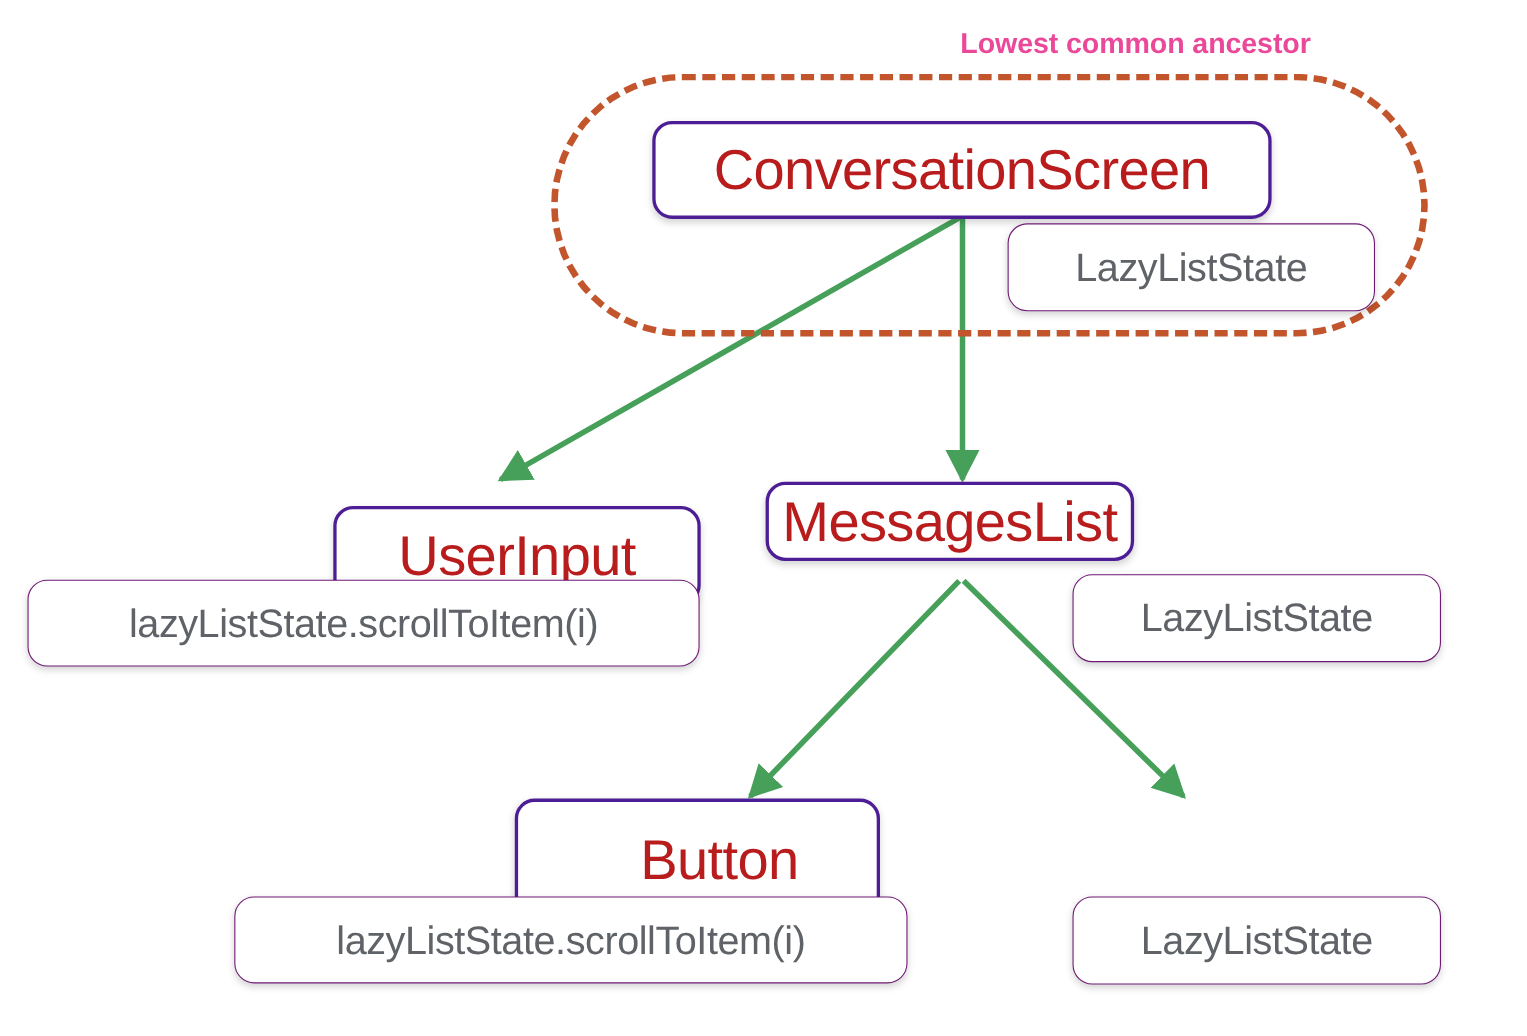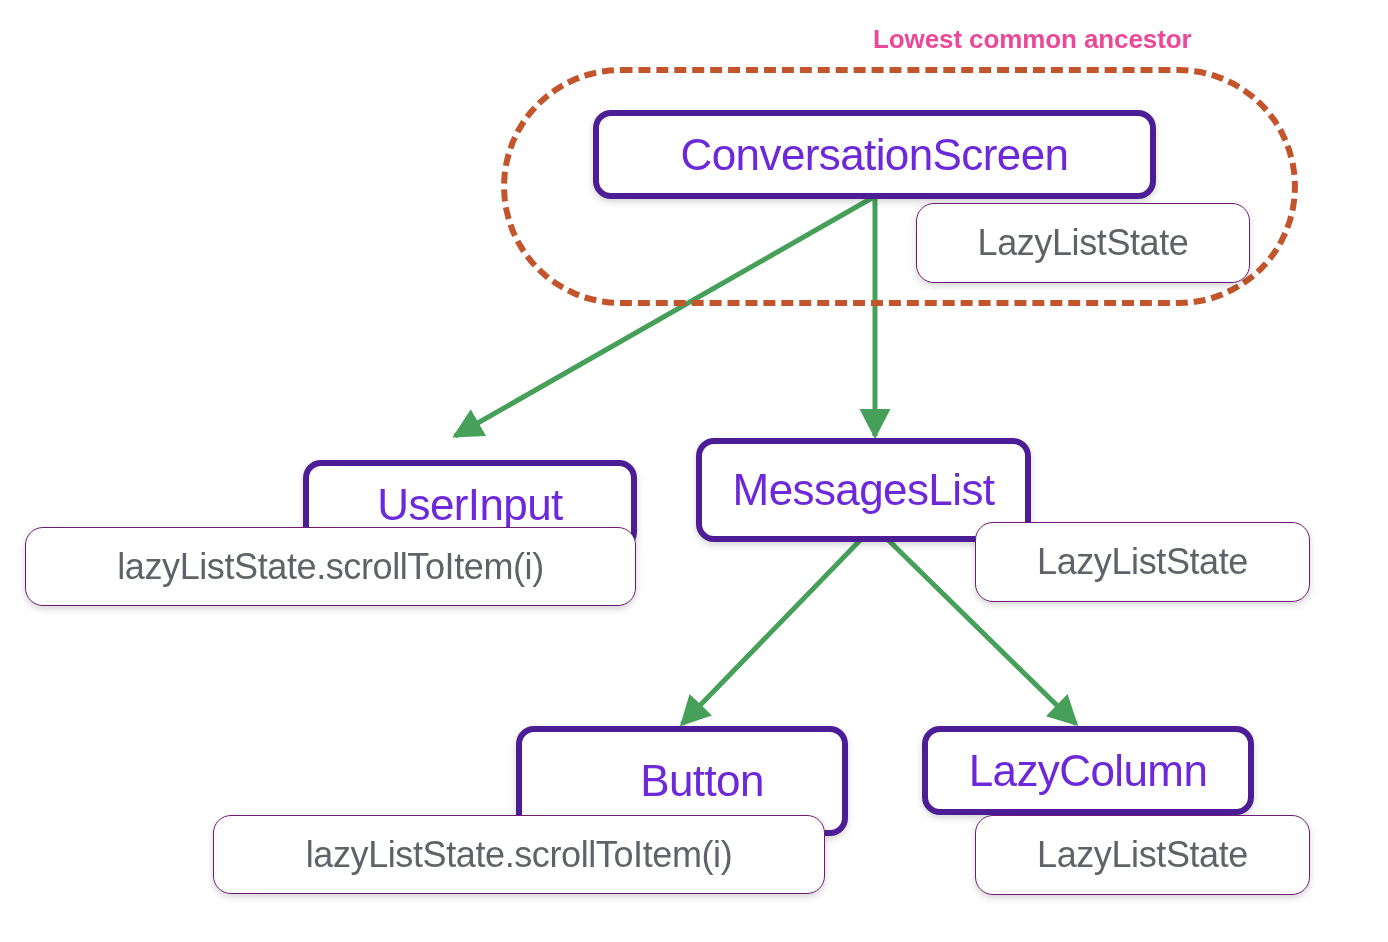--- a/index.html
+++ b/index.html
@@ -52,23 +52,23 @@
     position: absolute;
     box-sizing: border-box;
     display: flex;
     align-items: center;
     justify-content: center;
     background: #ffffff;
     border-radius: 18px;
     box-shadow: 0 3px 7px rgba(0,0,0,0.17);
   }
   .node-composable {
-    border: 6px solid #4c1d95;
-    color: #6d28d9;
-    font-size: 44px;
+    border: 3px solid #4c1d95;
+    color: #b91c1c;
+    font-size: 51px;
     letter-spacing: -0.6px;
   }
   .node-state {
     border: 1px solid #701a75;
     color: #5f6368;
     font-size: 36px;
     letter-spacing: -0.4px;
   }
   .node-label {
     line-height: 1;
@@ -107,37 +107,34 @@
   </div>
 
   <div class="node node-composable" style="left:303px; top:460px; width:334px; height:90px;text-align:right;">
     <span class="node-label">UserInput</span>
   </div>
 
   <div class="node node-state" style="left:25px; top:527px; width:611px; height:79px;">
     <span class="node-label">lazyListState.scrollToItem(i)</span>
   </div>
 
-  <div class="node node-composable" style="left:696px; top:438px; width:335px; height:104px;text-align:right;">
+  <div class="node node-composable" style="left:696px; top:438px; width:335px; height:72px;text-align:right;">
     <span class="node-label">MessagesList</span>
   </div>
 
   <div class="node node-state" style="left:975px; top:522px; width:335px; height:80px;">
     <span class="node-label">LazyListState</span>
   </div>
 
-  <div class="node node-composable" style="left:516px; top:726px; width:332px; height:110px;padding-left:40px;">
+  <div class="node node-composable" style="left:468px; top:726px; width:332px; height:110px;padding-left:40px;">
     <span class="node-label">Button</span>
   </div>
 
   <div class="node node-state" style="left:213px; top:815px; width:612px; height:79px;">
     <span class="node-label">lazyListState.scrollToItem(i)</span>
   </div>
 
-  <div class="node node-composable" style="left:922px; top:726px; width:332px; height:89px;">
-    <span class="node-label">LazyColumn</span>
-  </div>
 
   <div class="node node-state" style="left:975px; top:815px; width:335px; height:80px;">
     <span class="node-label">LazyListState</span>
   </div>
 
 </div>
 
 </body></html>

